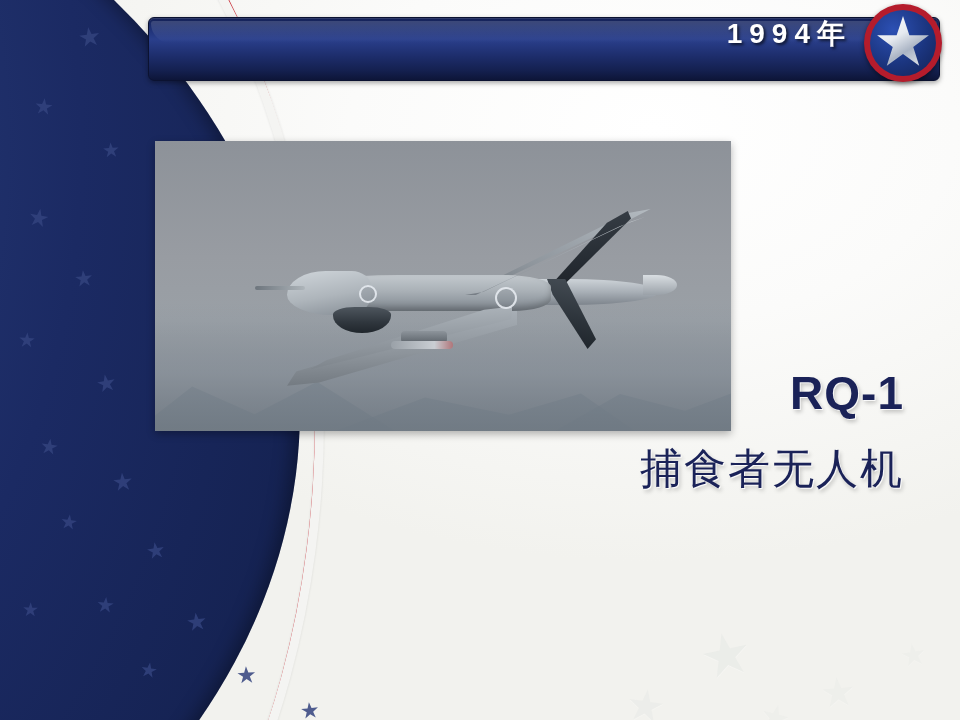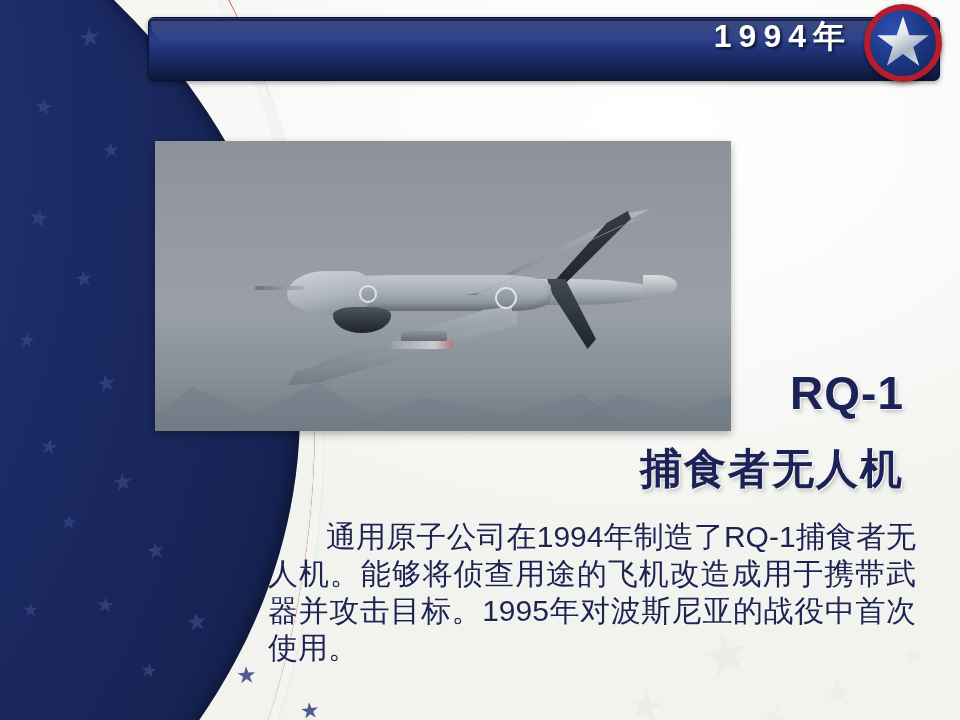--- a/index.html
+++ b/index.html
@@ -153,21 +153,21 @@
     font-size: 30px;
     letter-spacing: 4px;
     color: #e9f0fb;
     text-shadow: 1px 1px 2px rgba(0,0,0,.75);
     white-space: nowrap;
   }
   .year-label {
     position: absolute;
     right: 108px;
     top: 15px;
-    font-size: 32px;
+    font-size: 28px;
     font-weight: 700;
     letter-spacing: 7px;
     color: #ffffff;
     text-shadow: 2px 2px 3px rgba(0,0,0,.65);
     white-space: nowrap;
   }
 
   
   .emblem {
     position: absolute;
@@ -313,21 +313,21 @@
     color: #1a2258;
     letter-spacing: 1px;
     text-shadow: 1px 1px 0 rgba(255,255,255,.85), 2px 3px 4px rgba(0,0,0,.22);
     white-space: nowrap;
   }
   .title-cn {
     position: absolute;
     right: 56px;
     top: 441px;
     font-size: 42px;
-    font-weight: 700;
+    font-weight: 400;
     color: #1a2258;
     letter-spacing: 2px;
     text-shadow: 1px 1px 0 rgba(255,255,255,.85), 2px 3px 4px rgba(0,0,0,.22);
     white-space: nowrap;
   }
 
   
   .body-text {
     position: absolute;
     left: 268px;
@@ -419,15 +419,14 @@
       <div class="pylon"></div>
       <div class="missile"></div>
       <div class="roundel"></div>
       <div class="roundel roundel2"></div>
     </div>
   </div>
 
   <div class="title-en">RQ-1</div>
   <div class="title-cn">捕食者无人机</div>
 
-  <div class="body-text">通用原子公司在1994年制造了RQ-1捕食者无人机。能够将侦查用途的飞机改造成用于携带武器并攻击目标。1995年对波斯尼亚的战役中首次使用。</div>
 
 </div>
 
 </body></html>

